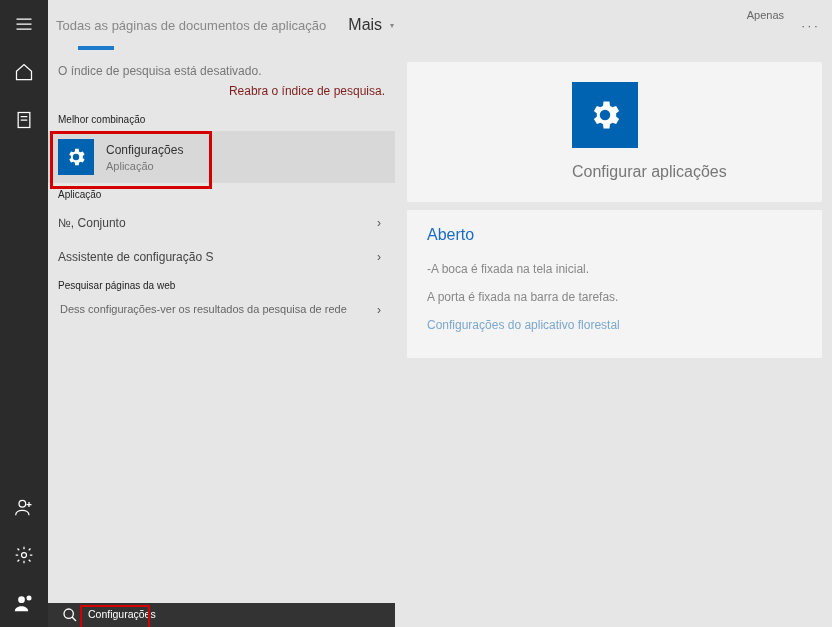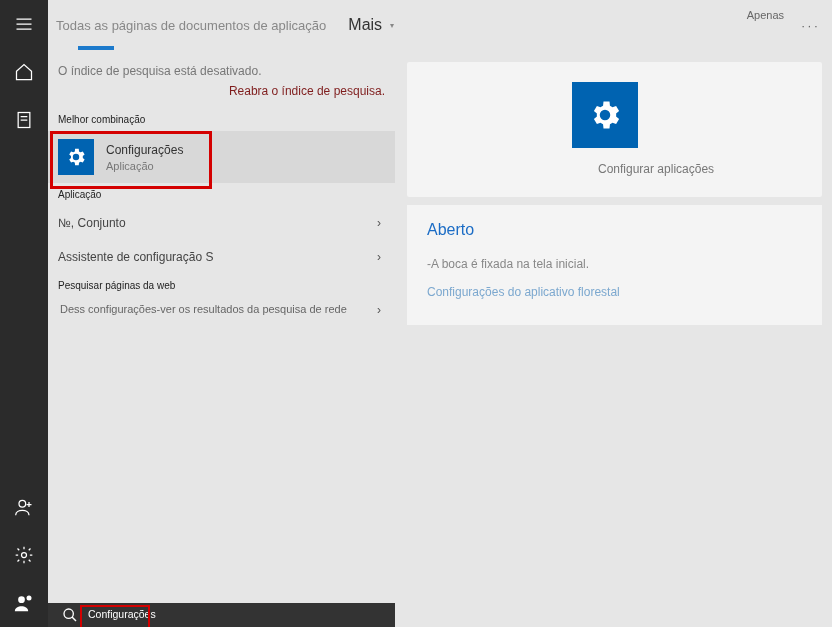--- a/index.html
+++ b/index.html
@@ -87,21 +87,21 @@
       font-size:12px; color:#444;
       cursor:pointer;
     }
     .chev { color:#555; font-size:12px; }
     .list-sub { font-size:11px; color:#666; padding: 6px 14px 4px 12px; display:flex; justify-content:space-between;}
 
     .card { background:#f4f4f4; border-radius:2px; padding:20px 20px; }
     .card-top { display:flex; flex-direction:column; align-items:flex-start; padding-left:145px;}
     .big-tile { width:66px; height:66px; background:#0063b1; display:flex; align-items:center; justify-content:center;}
     .big-gear { width:36px; height:36px; fill:#fff; }
-    .app-name { margin-top:14px; font-size:12px; color:#777; line-height:1.25;margin-left:26px; }
+    .app-name { margin-top:14px; font-size:16px; color:#777; line-height:1.25; }
 
     .card2 { background:#f4f4f4; margin-top:8px; padding: 16px 20px 26px 20px; }
     .aberto { color:#1b6cc5; font-size:16px; }
     .line { font-size:12px; color:#888; margin-top:18px; }
     .line2 { font-size:12px; color:#888; margin-top:14px; }
     .line-blue { color:#7ca8cf; }
 
     .searchbar {
       height: 24px;
       background:#333;
@@ -230,17 +230,18 @@
                 <path d="M19.4 13a7.5 7.5 0 000-2l2-1.6-2-3.4-2.4.9a7.5 7.5 0 00-1.7-1L15 3h-4l-.3 2.9a7.5 7.5 0 00-1.7 1l-2.4-.9-2 3.4L6.6 11a7.5 7.5 0 000 2l-2 1.6 2 3.4 2.4-.9a7.5 7.5 0 001.7 1L11 21h4l.3-2.9a7.5 7.5 0 001.7-1l2.4.9 2-3.4zM12 15.5A3.5 3.5 0 1115.5 12 3.5 3.5 0 0112 15.5z"></path>
               </svg>
           </div>
           <div class="app-name">Configu­rar apli­cações</div>
         </div>
       </div>
 
       <div class="card2">
         <div class="aberto">Aberto</div>
         <div class="line">-A boca é fixada na tela inicial.</div>
+        <div class="line2">A porta é fixada na barra de tarefas.</div>
         <div class="line2 line-blue">Configurações do aplicativo florestal</div>
       </div>
     </div>
   </div>
 </div>
 
 </body></html>

